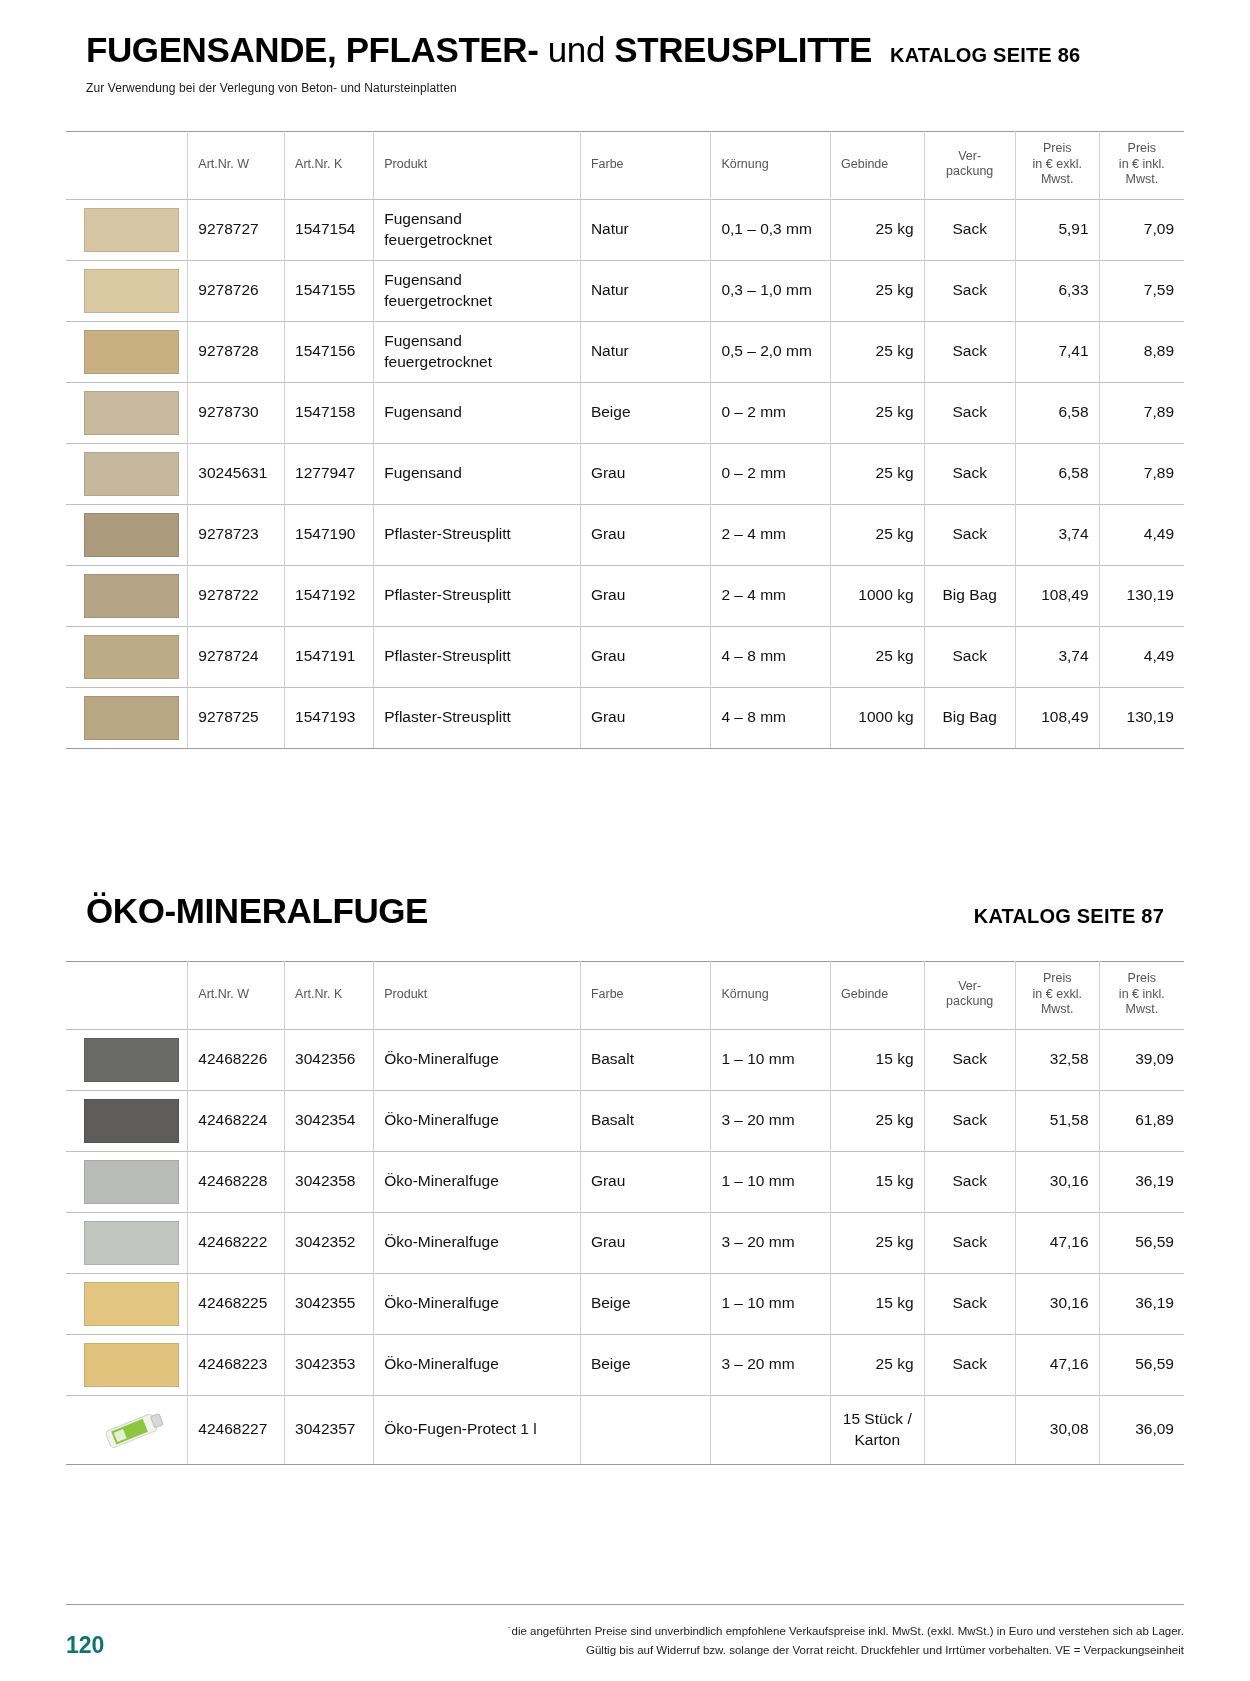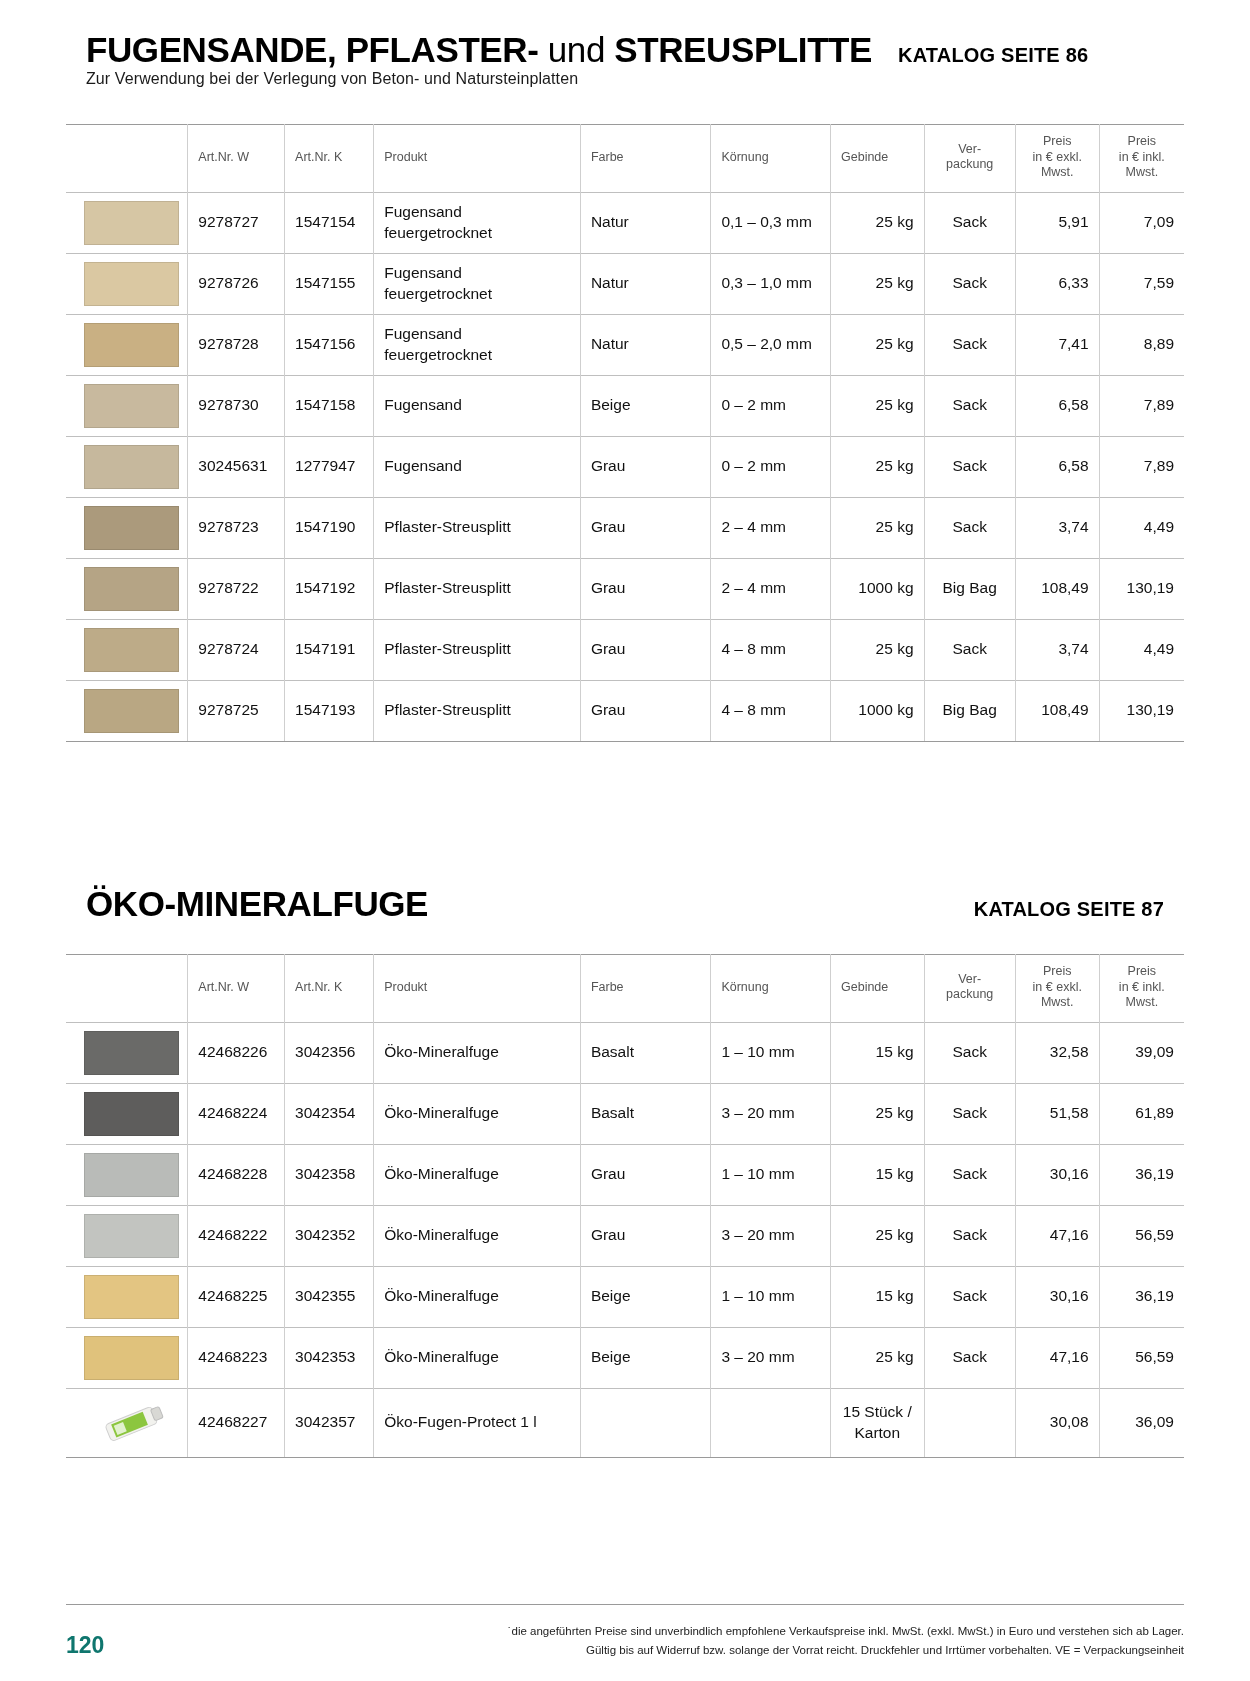--- a/index.html
+++ b/index.html
@@ -37,29 +37,30 @@
     color: #000;
   }
   .head-title .light {
     font-weight: 400;
   }
   .head-catalog {
     font-size: 20px;
     font-weight: 700;
     letter-spacing: 0.2px;
     color: #000;
-    margin-left: 26px;
+    margin-left: 18px;
   }
   .head-catalog.right {
     margin-left: auto;
   }
   .head-sub {
-    font-size: 16px;
+    font-size: 12px;
     font-weight: 400;
     color: #1a1a1a;
+    margin-top: 11px;
     letter-spacing: 0.1px;
   }
 
   
   .tbl-wrap { padding: 0 66px; }
 
   table.catalog {
     width: 1118px;
     border-collapse: collapse;
     table-layout: fixed;

